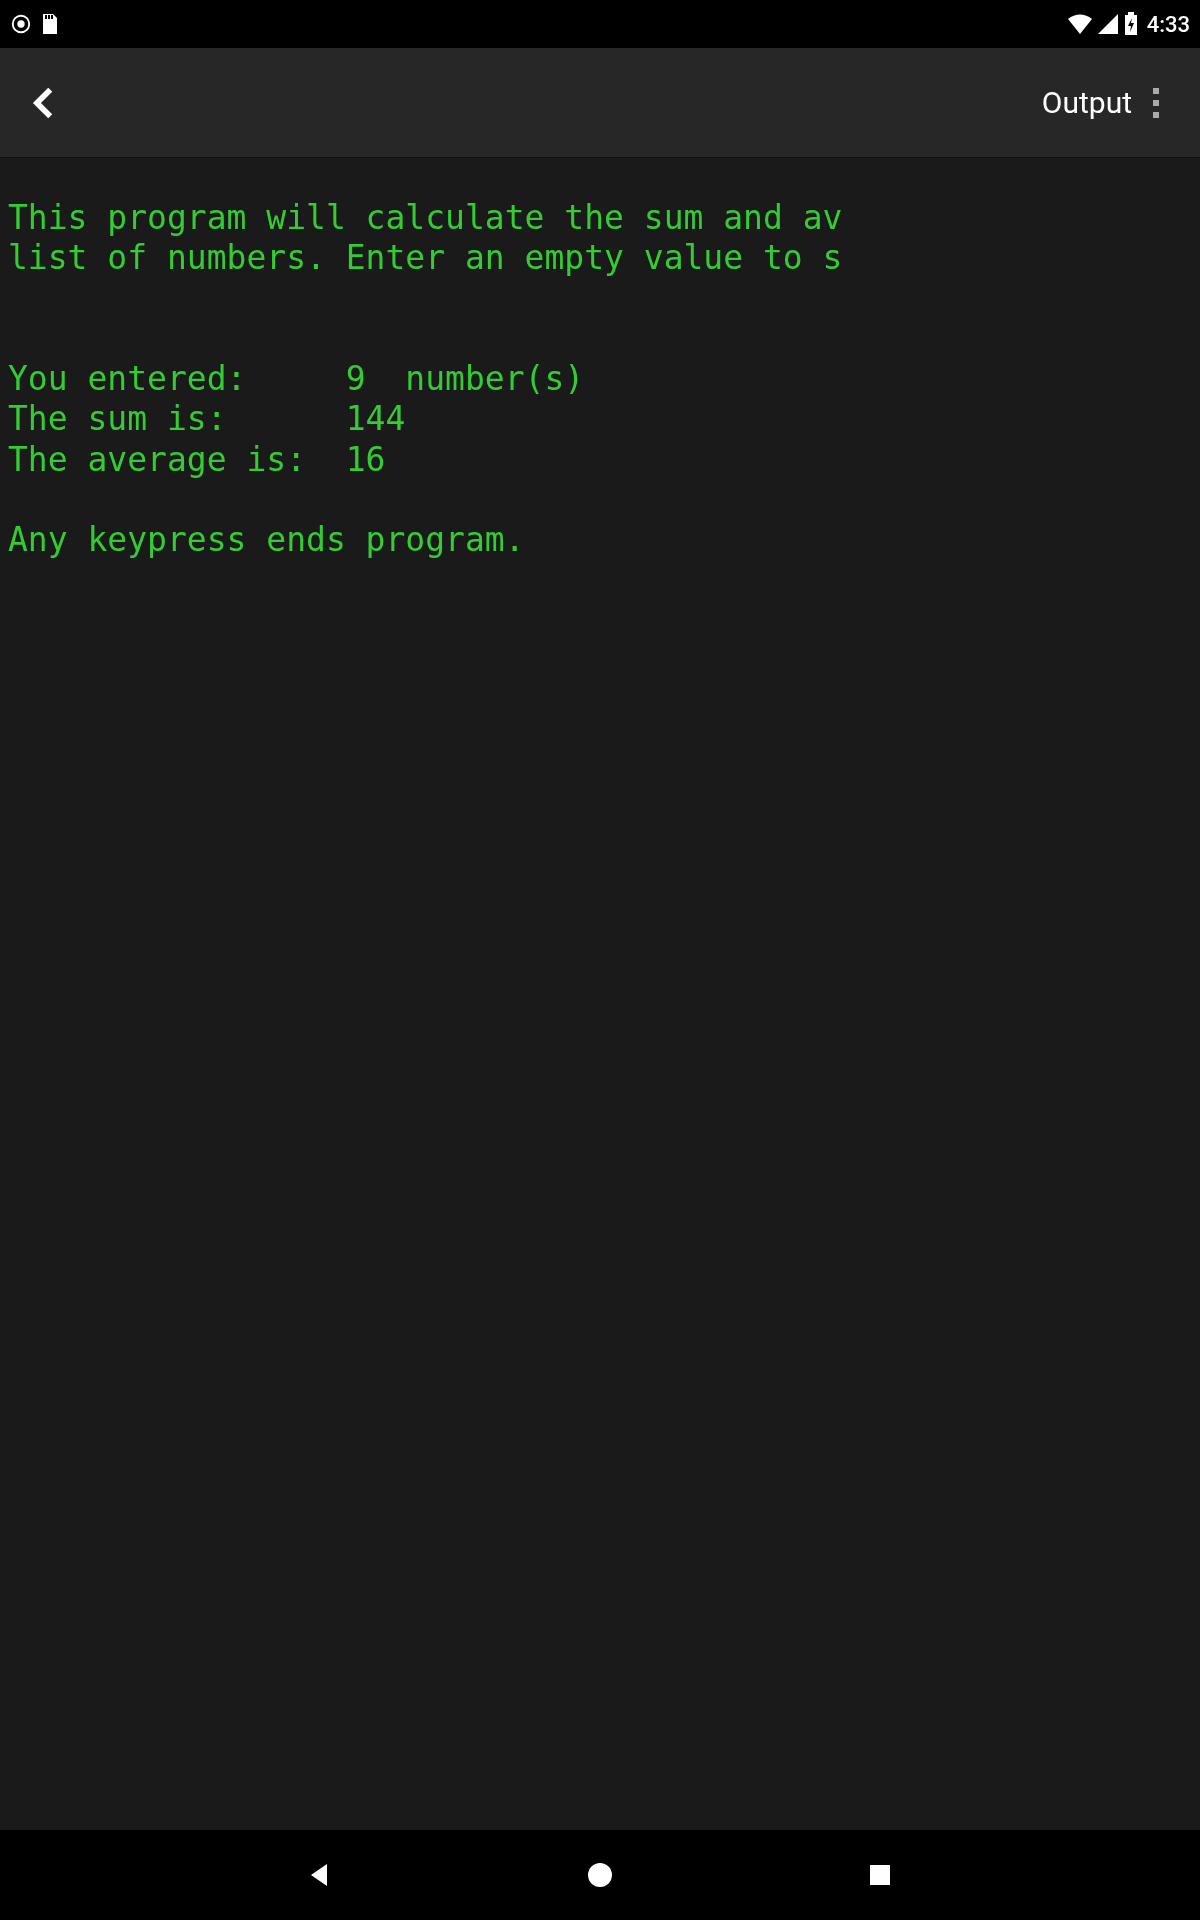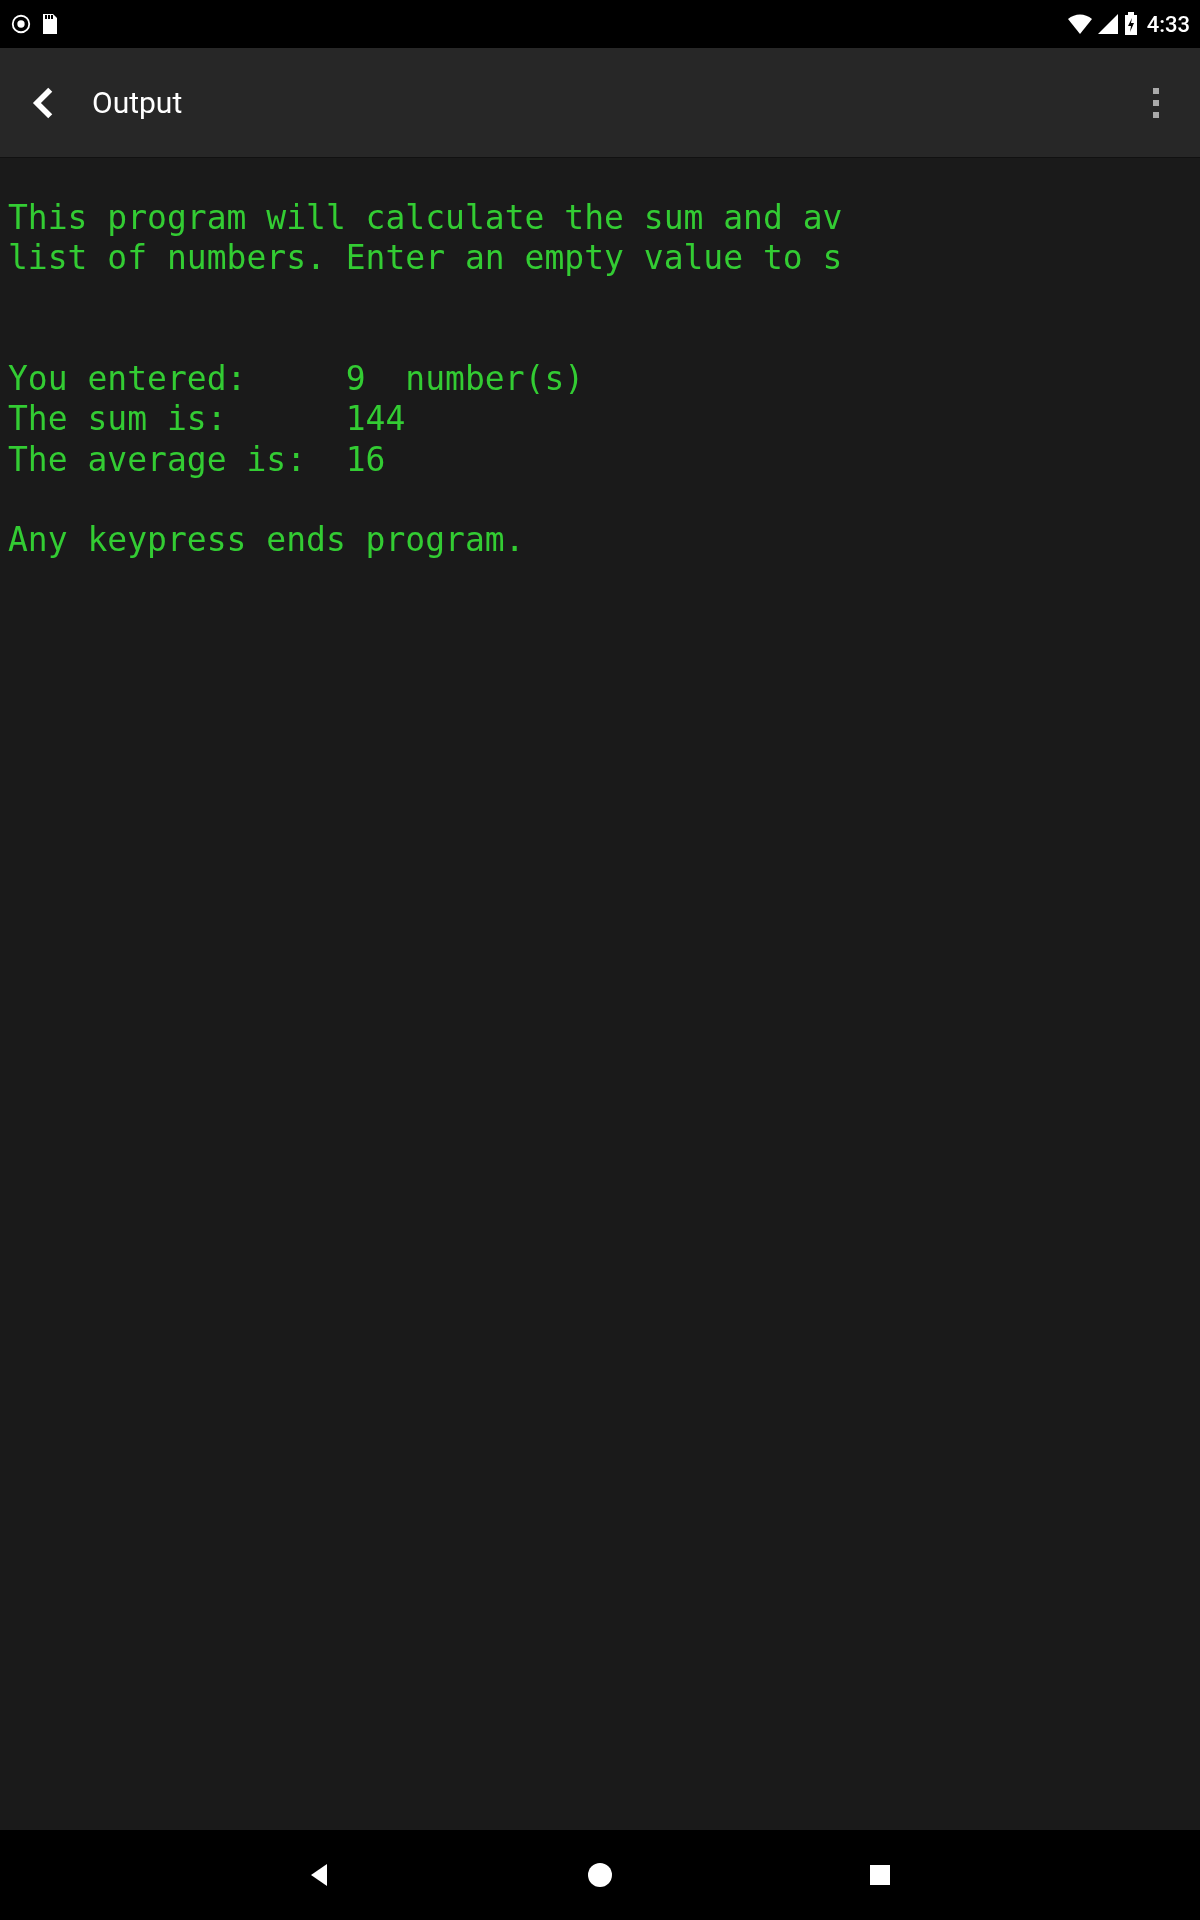--- a/index.html
+++ b/index.html
@@ -43,20 +43,21 @@
 
   
   .app-bar {
     height: 110px;
     background: #272727;
     display: flex;
     align-items: center;
     padding: 0 20px;
     color: #fff;
     border-bottom: 1px solid #111;
+    text-align: right;
   }
   .back-btn {
     width: 48px;
     height: 48px;
     display: flex;
     align-items: center;
     justify-content: center;
     margin-right: 24px;
   }
   .app-title {

